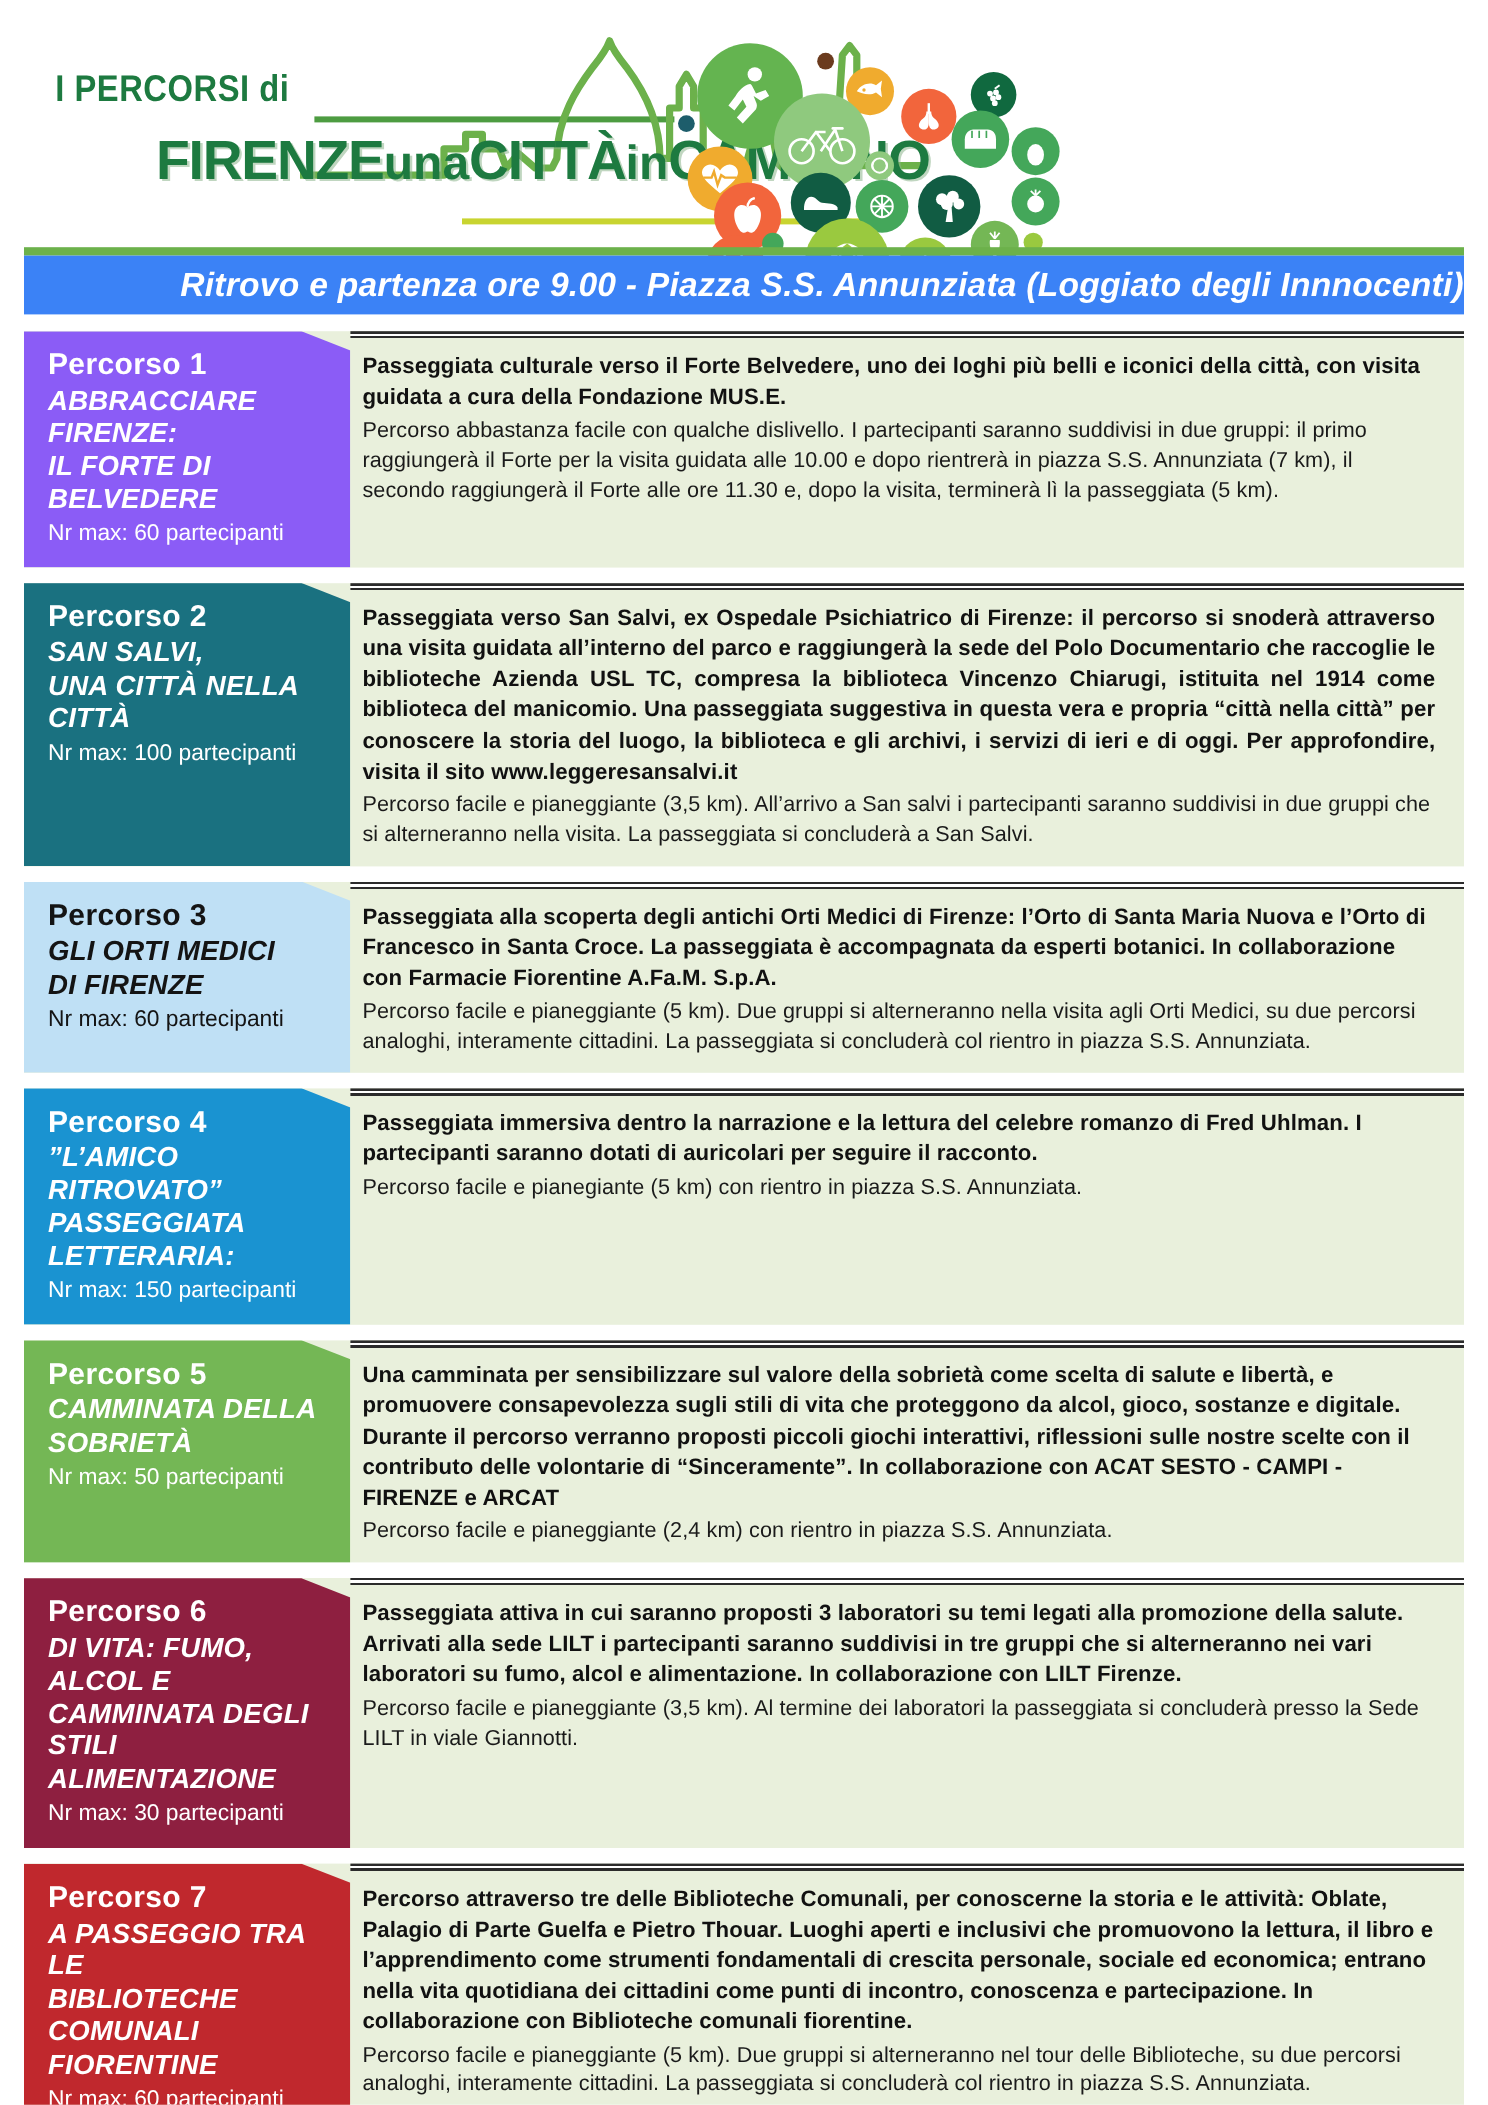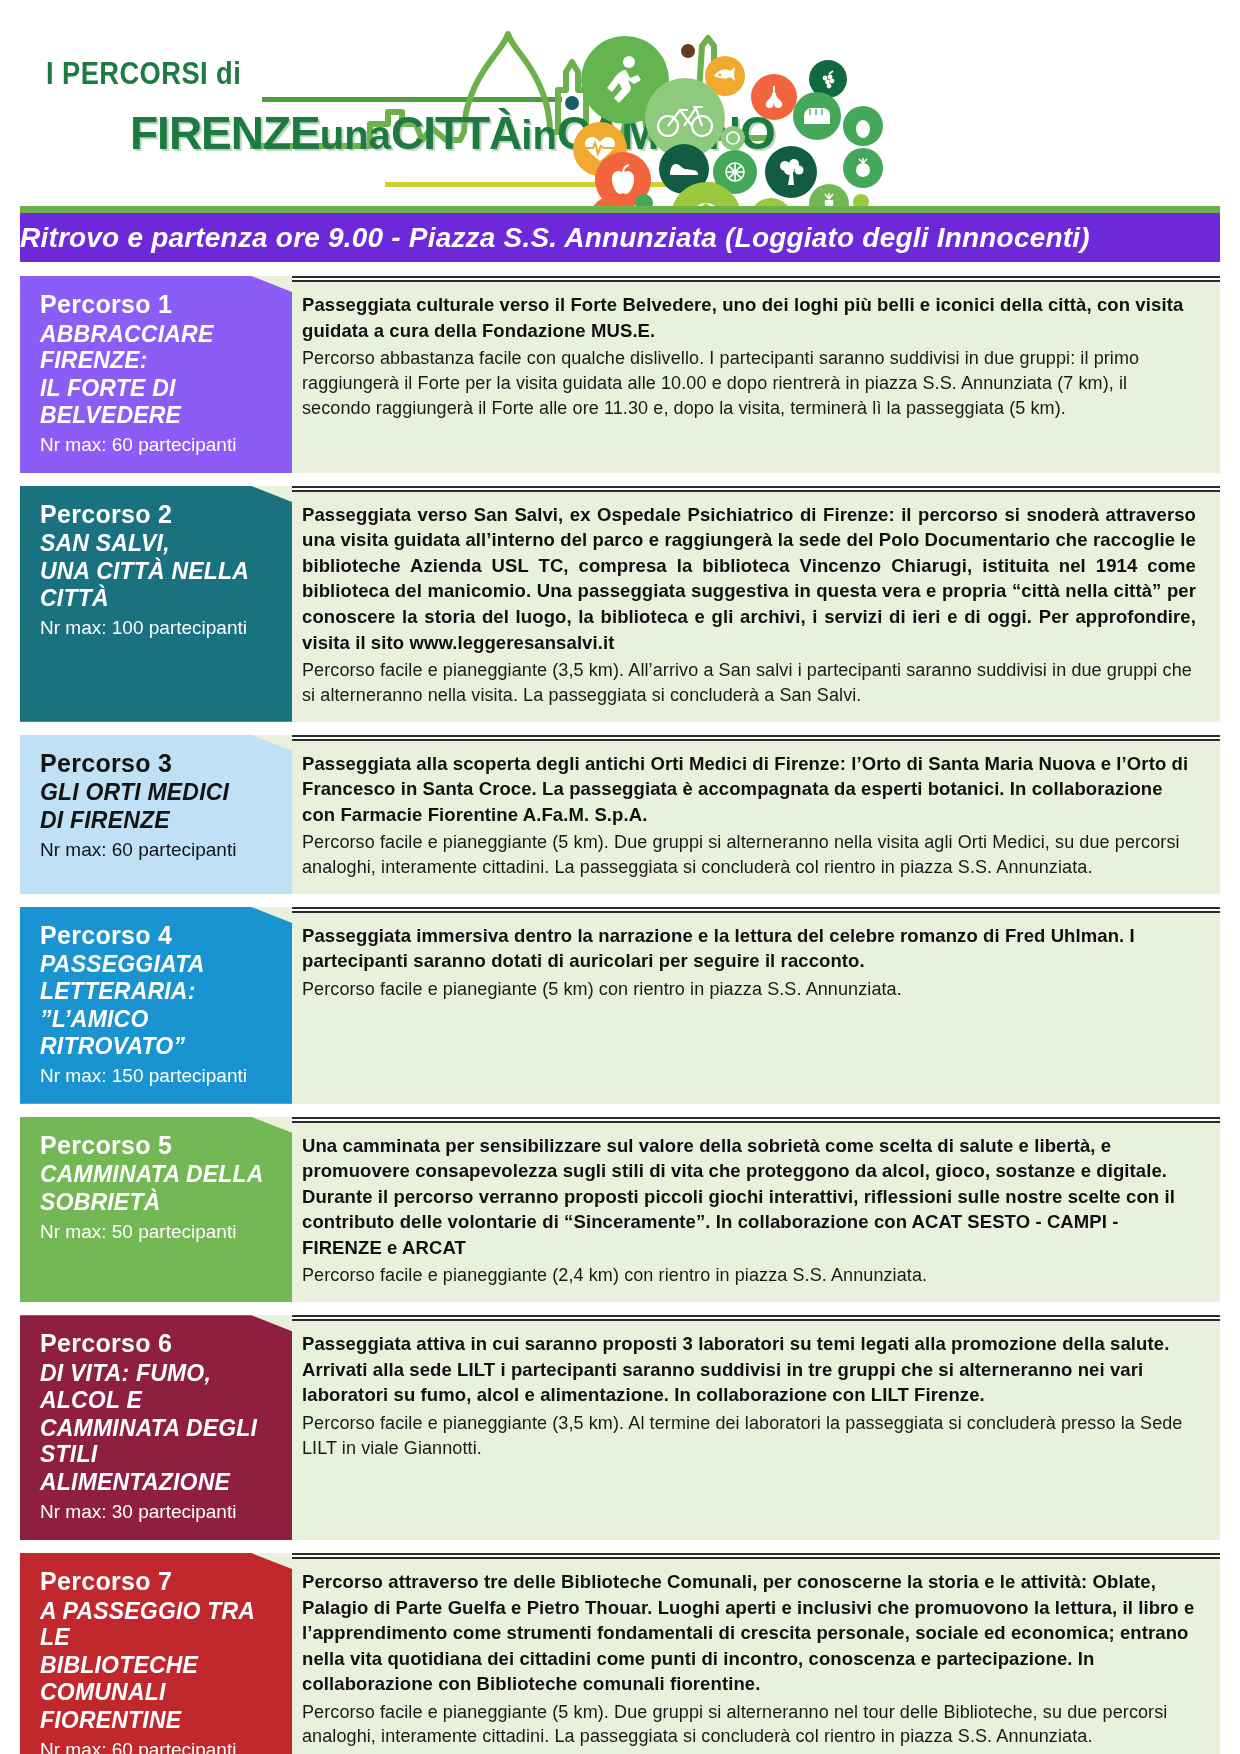--- a/index.html
+++ b/index.html
@@ -98,24 +98,24 @@
   .banner-top-strip {
     position: absolute;
     left: 0; top: 0;
     width: 1200px; height: 7px;
     background: #6cb14b;
   }
   .banner-body {
     position: absolute;
     left: 0; top: 7px;
     width: 1200px; height: 49px;
-    background: #6d28d9;
+    background: #3b82f6;
     display: flex;
     align-items: center;
-    justify-content: flex-start;
+    justify-content: flex-end;
   }
   .banner-text {
     color: #ffffff;
     font-family: "Liberation Sans Narrow", "Liberation Sans", sans-serif;
     font-size: 28px;
     font-weight: bold;
     font-style: italic;
     letter-spacing: 0.2px;
     white-space: nowrap;
   }
@@ -479,22 +479,22 @@
       </div>
     </div>
   </div>
 
   <div class="route">
     <div class="route-body">
       <div class="route-stripes"></div>
       <div class="route-inner">
         <div class="tab" style="background:#1a93d1;">
           <div class="kicker">Percorso 4</div>
+          <div class="name">”L’AMICO RITROVATO”</div>
           <div class="name">PASSEGGIATA LETTERARIA:</div>
-          <div class="name">”L’AMICO RITROVATO”</div>
           <div class="maxn">Nr max: 150 partecipanti</div>
         </div>
         <div class="copy">
           <p class="lead">Passeggiata immersiva dentro la narrazione e la lettura del celebre romanzo di Fred Uhlman. I partecipanti saranno dotati di auricolari per seguire il racconto.</p>
           <p class="detail">Percorso facile e pianegiante (5 km) con rientro in piazza S.S. Annunziata.</p>
         </div>
       </div>
     </div>
   </div>
 

